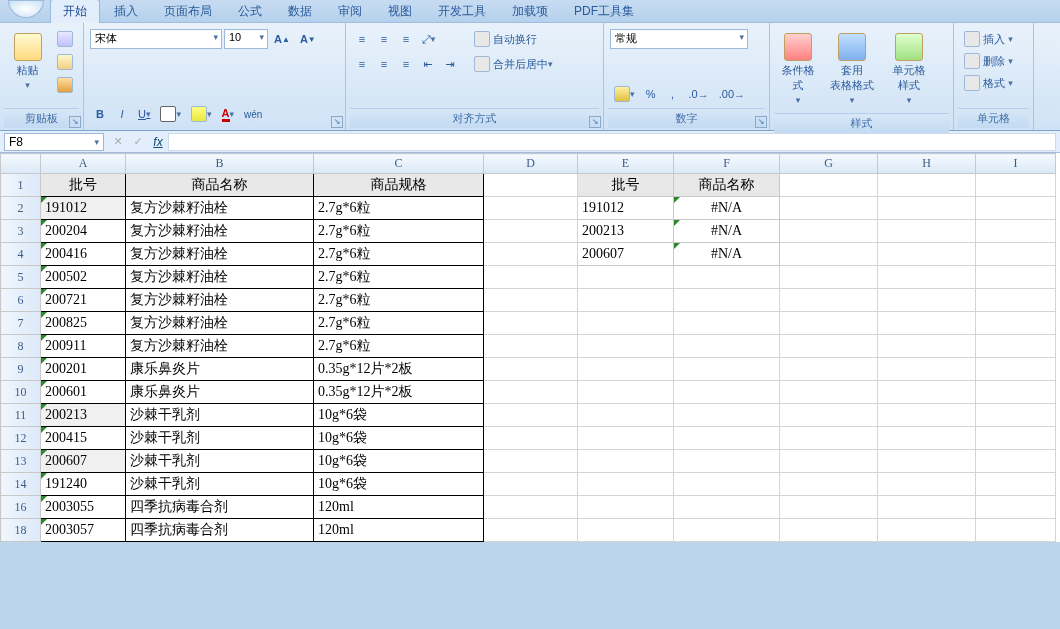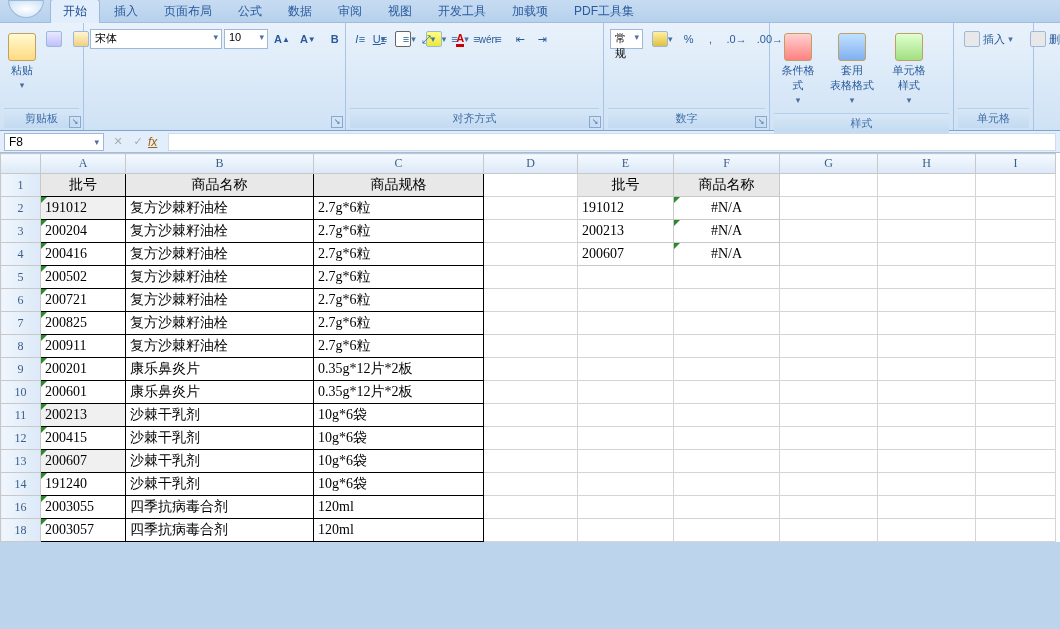--- a/index.html
+++ b/index.html
@@ -12,31 +12,31 @@
 .tab.active { background: #e3eefc; border: 1px solid #9bb9d8; border-bottom: none; border-radius: 3px 3px 0 0; color: #174a8c; font-weight: normal; }
 
 
 .ribbon { display: flex; height: 109px; background: linear-gradient(#e9f2fb, #cfe2f5); border-top: 1px solid #9fbde0; border-bottom: 1px solid #7fa4ce; }
 .group { border-right: 1px solid #a8c5e6; display: flex; flex-direction: column; padding: 2px 4px; position: relative; }
 .group-label { text-align: center; font-size: 11px; color: #3e6da8; margin-top: auto; padding: 2px 0; background: linear-gradient(#d7e7f7, #c3daf1); border-top: 1px solid #b3cfeb; }
 .group-body { display: flex; align-items: flex-start; flex: 1; padding: 4px 2px; gap: 4px; }
 .ico { width: 16px; height: 16px; display: inline-block; background: #e8e8e8; border: 1px solid #9db8d8; border-radius: 2px; }
 .bigbtn { display: flex; flex-direction: column; align-items: center; width: 44px; padding: 4px 2px; text-align: center; font-size: 11px; color: #2a5b9c; gap: 2px; }
 .bigbtn .ico-lg { width: 28px; height: 28px; background: linear-gradient(#fffad0,#ffda80); border: 1px solid #c0a060; border-radius: 3px; }
-.col { display: flex; flex-direction: row; gap: 3px; }
+.col { display: flex; flex-direction: column; gap: 3px; justify-content: space-between; }
 .row { display: flex; gap: 2px; align-items: center; }
 .combo { height: 20px; border: 1px solid #9db8d8; background: #fff; font-size: 11px; padding: 1px 16px 1px 4px; position: relative; }
 .combo::after { content: "▾"; position: absolute; right: 3px; top: 2px; font-size: 9px; color: #4a6fa0; }
 .btn-sm { min-width: 20px; height: 20px; border: 1px solid transparent; display: inline-flex; align-items: center; justify-content: center; font-size: 11px; color: #2a5b9c; padding: 0 3px; cursor: pointer; }
 .dialoglauncher { position: absolute; bottom: 2px; right: 2px; width: 12px; height: 12px; border: 1px solid #8aa8cc; font-size: 8px; text-align: center; line-height: 10px; color: #4a6fa0; }
 
 
 .fxbar { display: flex; height: 22px; background: #e3eefc; border-bottom: 1px solid #9fbde0; align-items: center; }
 .namebox { width: 100px; border: 1px solid #9db8d8; background: #fff; margin: 1px 4px; padding: 1px 4px; display: flex; justify-content: space-between; align-items: center; height: 18px; font-size: 12px; }
-.fx-icon { width: 20px; font-style: italic; color: #a16207; text-decoration: underline; }
+.fx-icon { width: 20px; text-align: center; font-style: italic; color: #0c4a6e; text-decoration: underline; }
 .fxinput { flex: 1; background: #fff; border: 1px solid #cddbed; height: 18px; margin-right: 4px; }
 
 
 .grid-wrap { position: relative; background: #fff; }
 .grid { border-collapse: collapse; table-layout: fixed; }
 .grid th, .grid td { border: 1px solid #c8c8c8; height: 23px; padding: 0 4px; font-size: 14px; font-family: "SimSun", serif; white-space: nowrap; text-align: left; vertical-align: middle; }
 .grid thead th { background: linear-gradient(#f5faff,#dbe8f7); color: #3b5d8a; text-align: center; font-weight: normal; font-size: 12px; height: 20px; }
 .grid .rowhdr { background: linear-gradient(to right,#f0f6fd,#dce9f8); color: #3b5d8a; text-align: center; font-size: 12px; width: 40px; }
 .corner { width: 40px; background: linear-gradient(#eaf2fb,#d6e5f5); }
 .colA { width: 85px; } .colB { width: 188px; } .colC { width: 170px; } .colD { width: 94px; }
@@ -131,20 +131,24 @@
           <span class="btn-sm">≡</span>
           <span class="btn-sm dropdown-arrow">⤢</span>
         </div>
         <div class="row">
           <span class="btn-sm">≡</span>
           <span class="btn-sm">≡</span>
           <span class="btn-sm">≡</span>
           <span class="btn-sm">⇤</span>
           <span class="btn-sm">⇥</span>
         </div>
+      </div>
+      <div class="col" style="margin-left:6px;gap:5px">
+        <span class="btn-sm" style="width:90px;justify-content:flex-start"><span class="ico"></span>&nbsp;<span>自动换行</span></span>
+        <span class="btn-sm dropdown-arrow" style="width:110px;justify-content:flex-start"><span class="ico"></span>&nbsp;<span>合并后居中</span></span>
       </div>
     </div>
     <div class="group-label">对齐方式</div>
     <div class="dialoglauncher">↘</div>
   </div>
 
   <div class="group" style="width:166px">
     <div class="group-body col" style="gap:5px">
       <div class="combo" style="width:138px"><span>常规</span></div>
       <div class="row">

